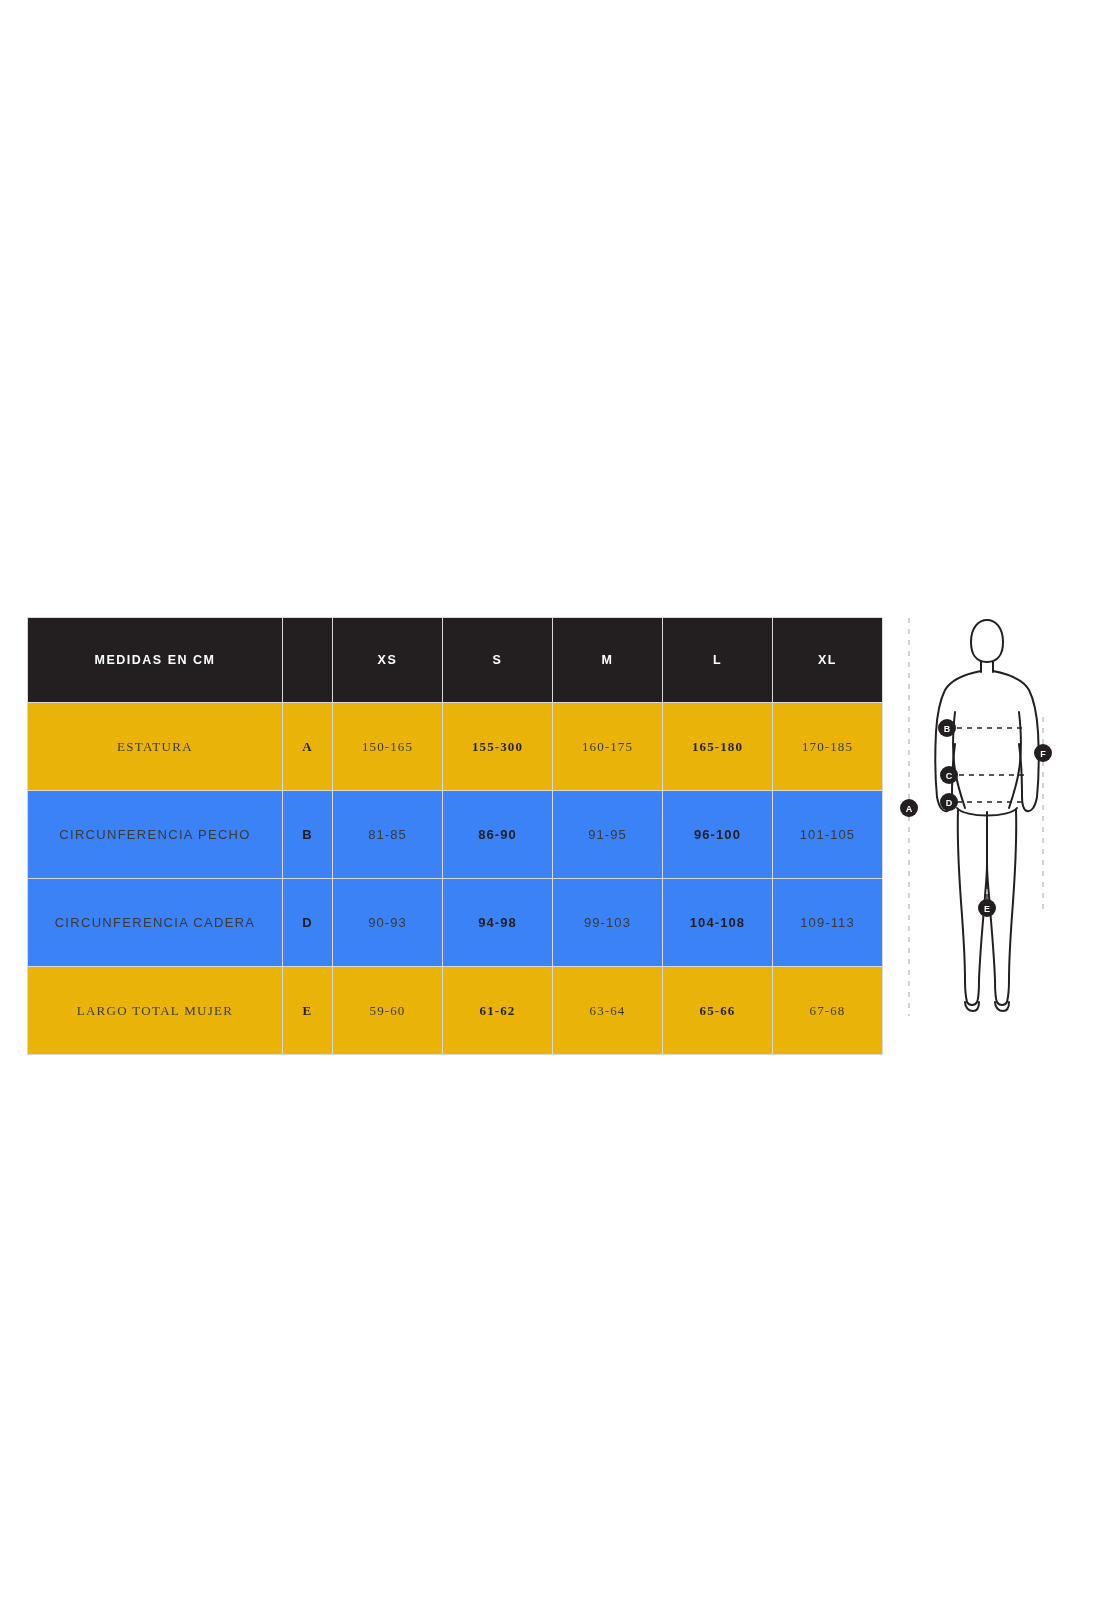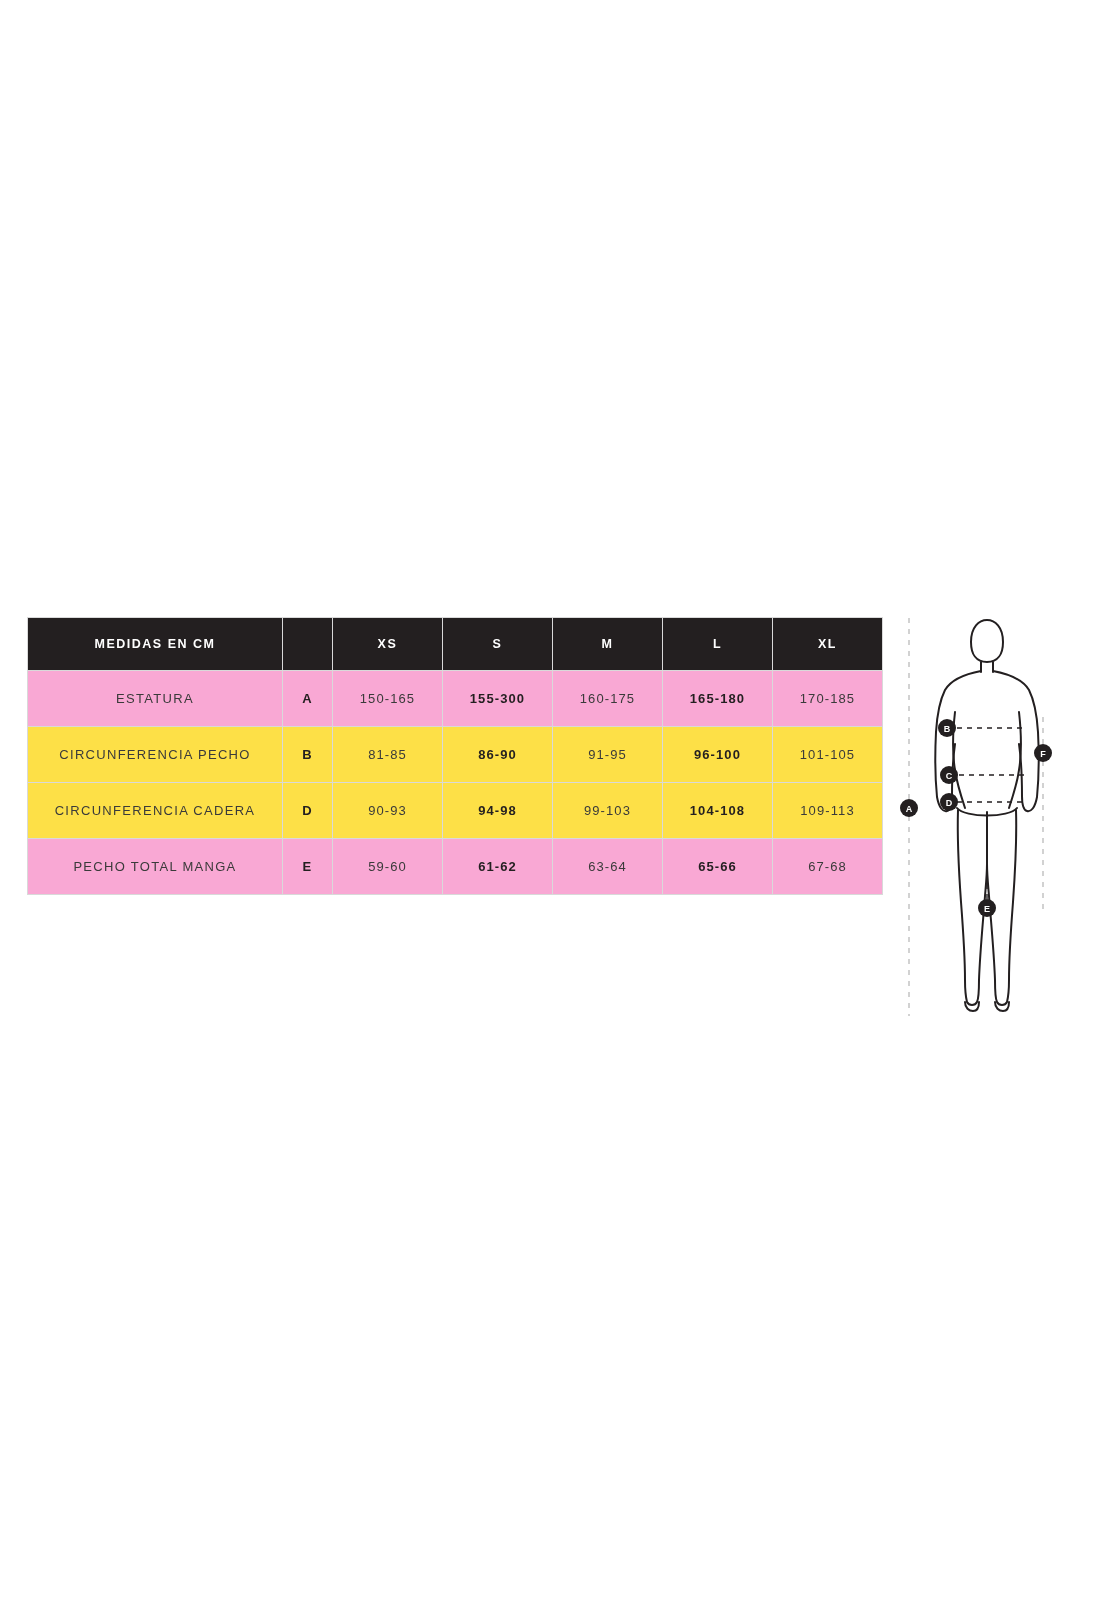--- a/index.html
+++ b/index.html
@@ -45,21 +45,21 @@
 
   table.size-table {
     border-collapse: collapse;
     width: 855px;
     table-layout: fixed;
   }
 
   table.size-table td,
   table.size-table th {
     border: 1px solid #d9d9d9;
-    padding: 0;
+    padding: 16px;
     margin: 0;
   }
 
   
   thead tr {
     background: #231f20;
   }
   thead th {
     color: #ffffff;
     font-size: 12.5px;
@@ -77,24 +77,25 @@
   tbody td {
     height: 55px;
     vertical-align: middle;
     text-align: center;
     font-size: 13px;
     color: #3a3a3a;
     letter-spacing: 1.1px;
   }
 
   tbody tr.shaded td {
-    background: #f9a8d4;
+    background: #eab308;
+    font-family: Liberation Serif, serif;
   }
   tbody tr.plain td {
-    background: #fde047;
+    background: #3b82f6;
   }
 
   td.measure {
     font-size: 13px;
     letter-spacing: 1.3px;
     color: #3a3a3a;
     line-height: 1.35;
     padding: 0 6px;
   }
   td.letter {
@@ -177,21 +178,21 @@
           <td class="measure">CIRCUNFERENCIA CADERA</td>
           <td class="letter">D</td>
           <td class="val">90-93</td>
           <td class="val bold">94-98</td>
           <td class="val">99-103</td>
           <td class="val bold">104-108</td>
           <td class="val">109-113</td>
         </tr>
 
         <tr class="shaded">
-          <td class="measure">PECHO TOTAL MANGA</td>
+          <td class="measure">LARGO TOTAL MUJER</td>
           <td class="letter">E</td>
           <td class="val">59-60</td>
           <td class="val bold">61-62</td>
           <td class="val">63-64</td>
           <td class="val bold">65-66</td>
           <td class="val">67-68</td>
         </tr>
 
 
       </tbody>

